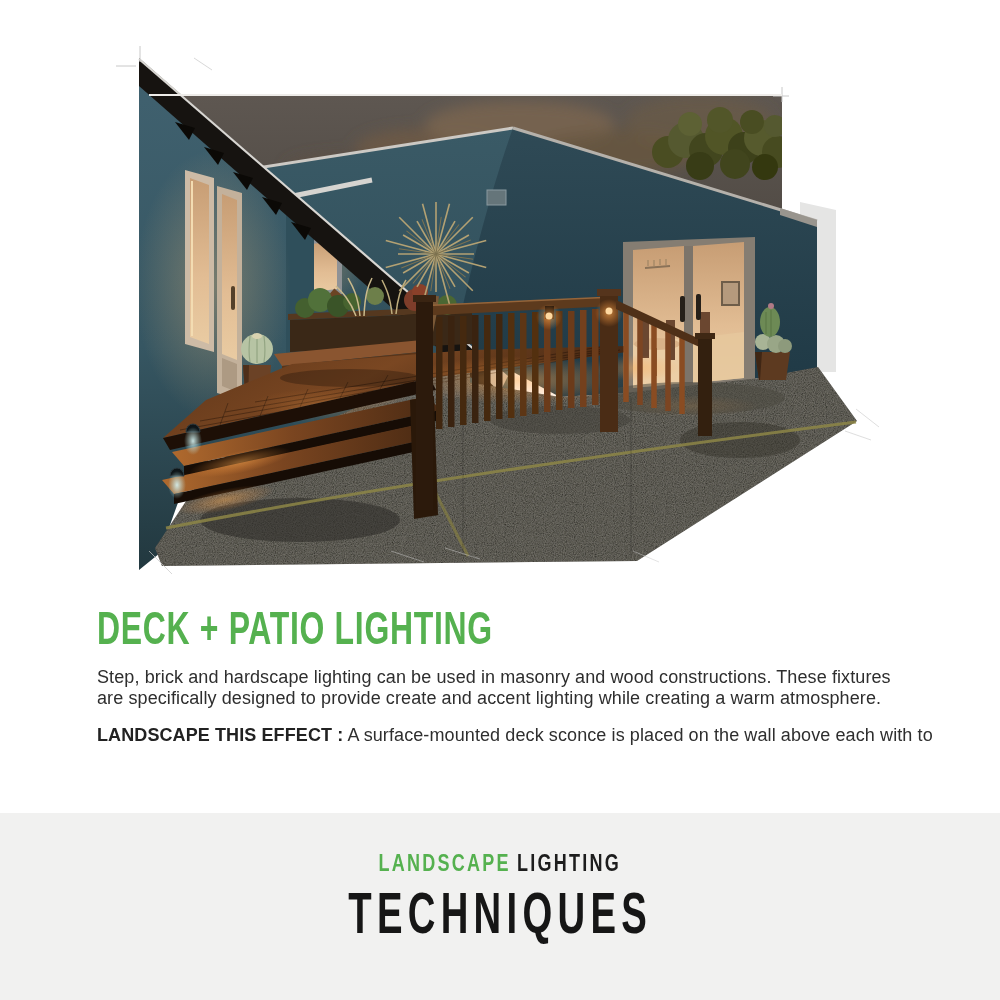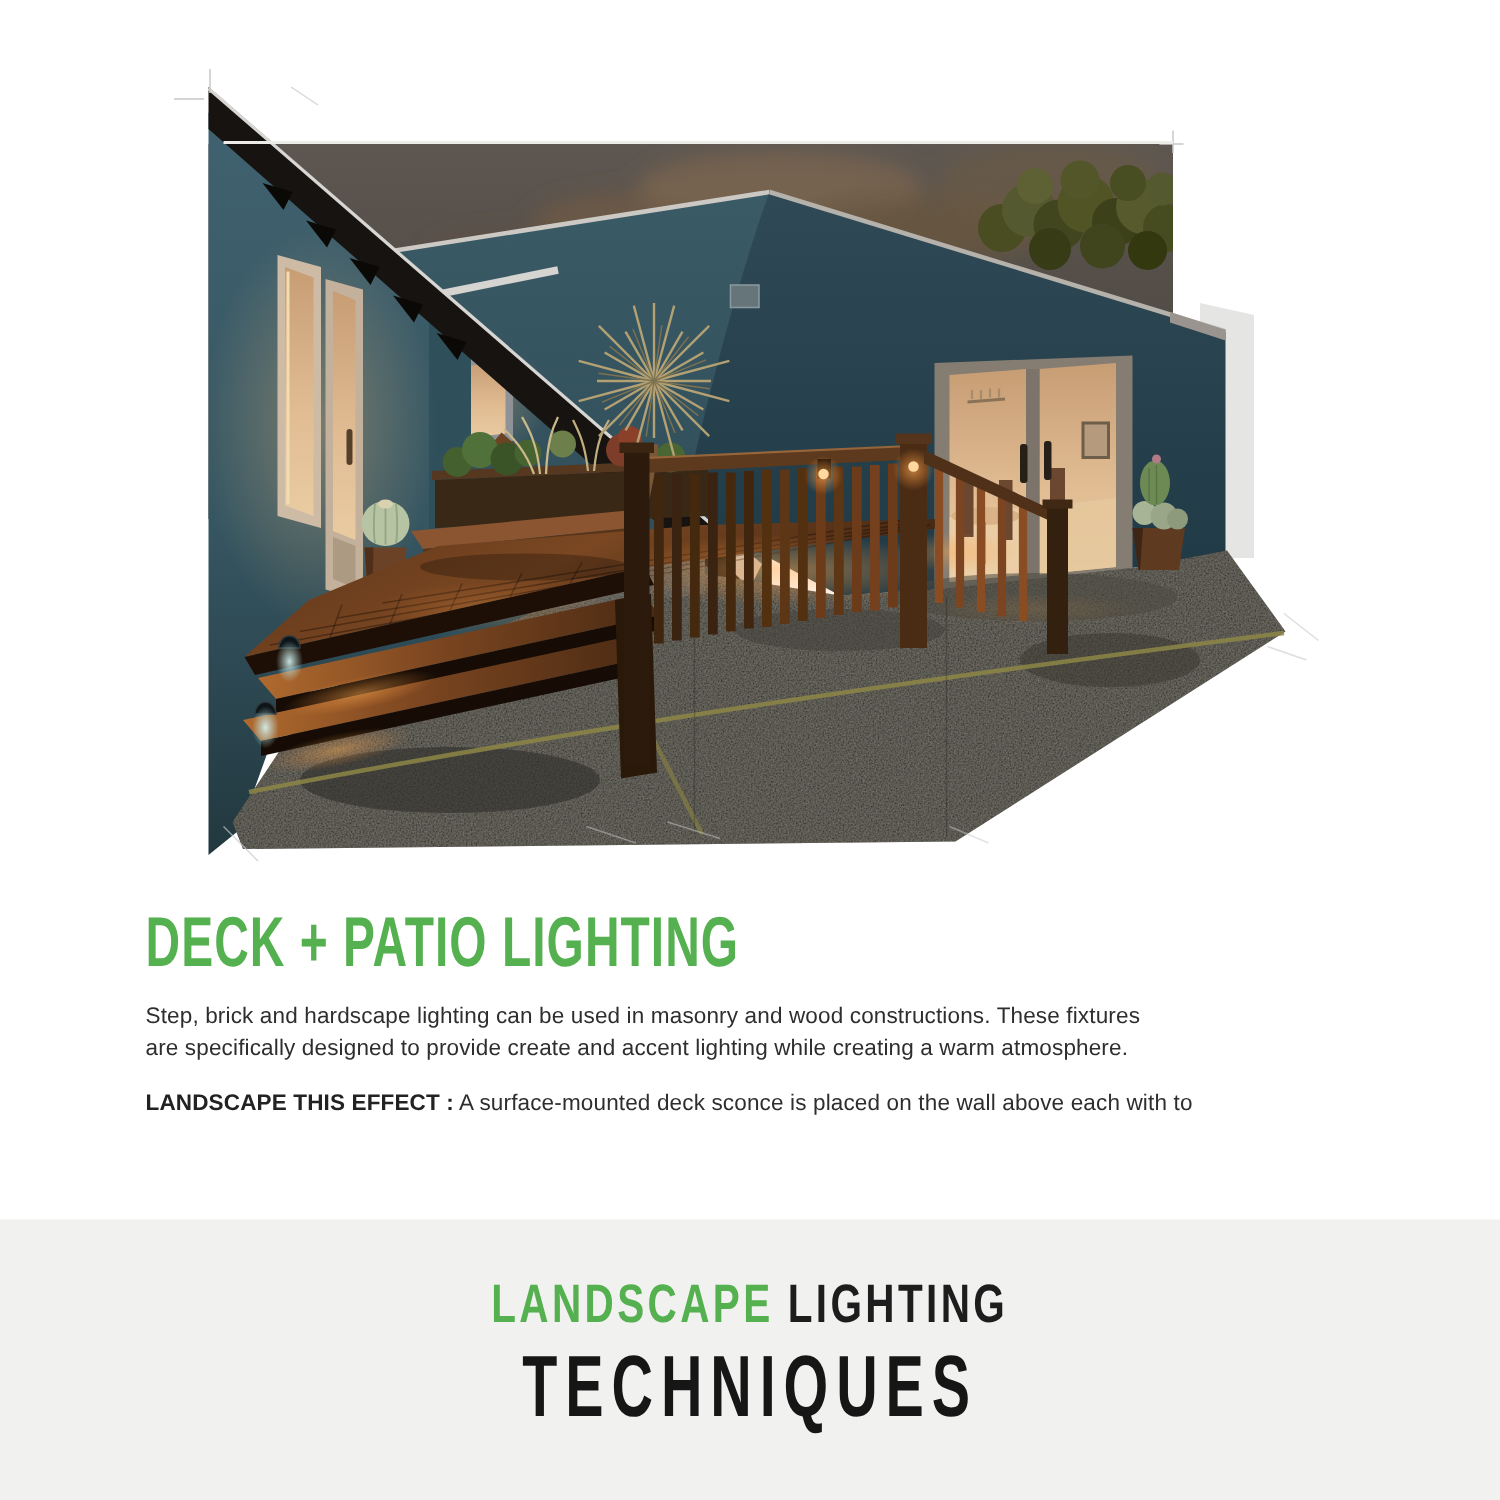--- a/index.html
+++ b/index.html
@@ -2,25 +2,25 @@
 <html><head>
 <meta charset="utf-8">
 <style>
   html,body{margin:0;padding:0;background:#ffffff;width:1000px;height:1000px;overflow:hidden;
     font-family:"Liberation Sans","DejaVu Sans",sans-serif;}
   .stage{position:relative;width:1000px;height:1000px;background:#ffffff;}
   .illustration{position:absolute;top:0;left:0;width:1000px;height:600px;}
   .content{position:absolute;left:85px;top:604px;width:845px;margin-left:12px;}
   .headline{margin:0 0 15px 0;font-size:47px;font-weight:700;line-height:1.02;color:#55b14f;
     letter-spacing:1px;white-space:nowrap;transform:scaleX(0.68);transform-origin:left center;}
-  .para{margin:0;color:#2e2e2e;font-size:15px;line-height:21.5px;letter-spacing:0.1px;}
+  .para{margin:0;color:#2e2e2e;font-size:18px;line-height:21.5px;letter-spacing:0.1px;}
   .para.first{margin-bottom:15px;}
   .para .lead{font-weight:700;color:#222;}
   .footer{position:absolute;left:0;top:813px;width:1000px;height:187px;background:#f1f1f0;text-align:center;}
-  .footer-line1{margin-top:38px;font-size:36px;font-weight:700;line-height:1;color:#1d1d1d;
+  .footer-line1{margin-top:38px;font-size:24px;font-weight:700;line-height:1;color:#1d1d1d;
     letter-spacing:3px;white-space:nowrap;}
   .footer-line1 .inner{display:inline-block;transform:scaleX(0.75);}
   .footer-line1 .green{color:#55b14f;margin-right:0.35em;}
   .footer-line2{margin-top:9px;font-size:58px;font-weight:700;line-height:1;color:#161616;
     letter-spacing:8px;white-space:nowrap;}
   .footer-line2 .inner{display:inline-block;transform:scaleX(0.66);}
 </style>
 </head>
 <body>
 

